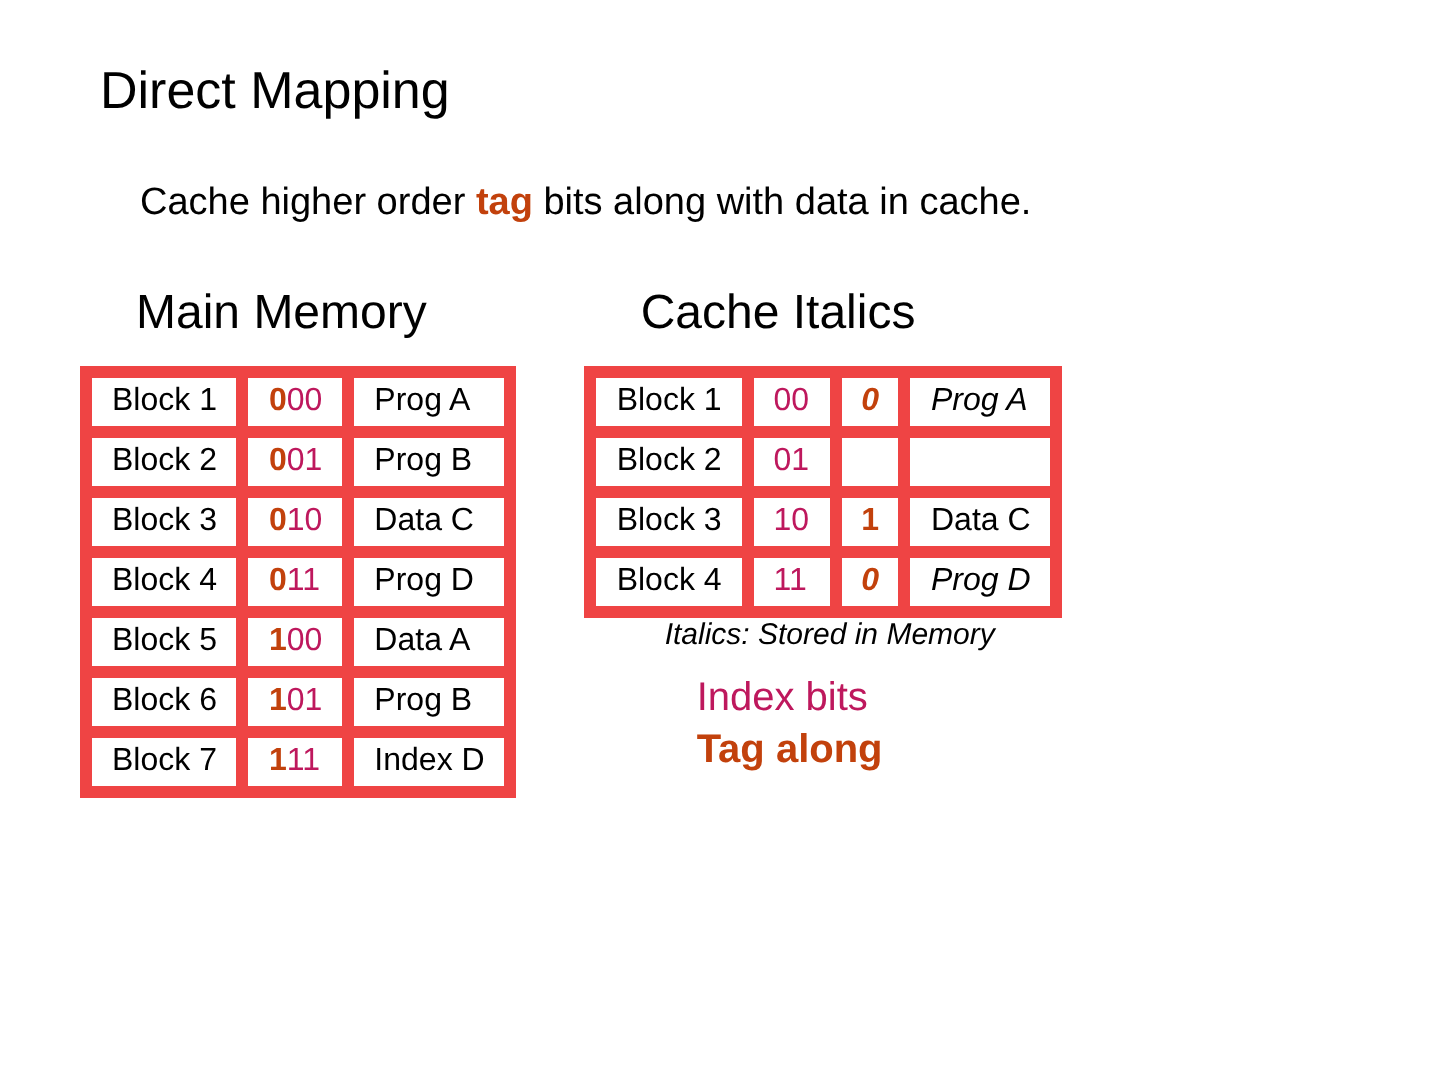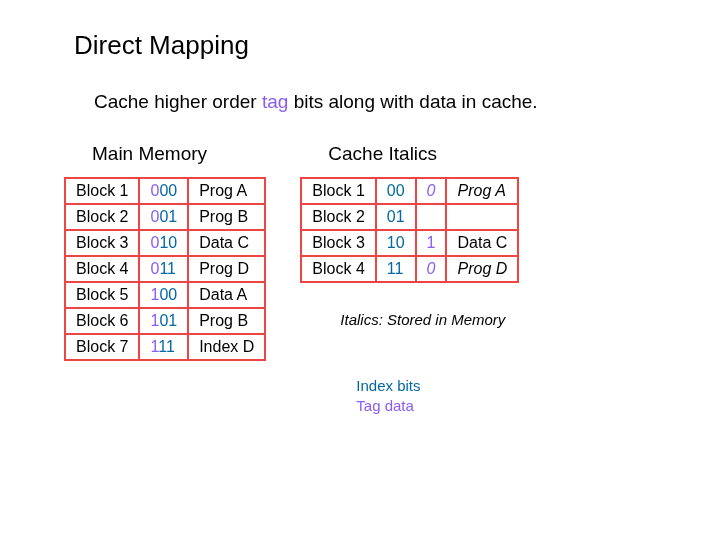--- a/index.html
+++ b/index.html
@@ -5,67 +5,66 @@
   body {
     font-family: Verdana, Geneva, sans-serif;
     margin: 0;
     padding: 0;
     width: 720px;
     height: 540px;
     background: #fff;
     color: #000;
   }
   .slide {
-    padding: 20px 64px;
+    padding: 20px 40px;
   }
   h1 {
     font-size: 26px;
     font-weight: normal;
     margin: 10px 0 30px 10px;
   }
   .subtitle {
     font-size: 19px;
     margin: 20px 0 30px 30px;
   }
-  .tag-color { color: #8b5cf6; }
-  .index-color { color: #0369a1; }
+  .tag-color { color: #c2410c; font-weight: bold; }
+  .index-color { color: #be185d; }
   .tables {
     display: flex;
     gap: 34px;
     align-items: flex-start;
   }
   .col {
     display: flex;
     flex-direction: column;
   }
   .table-title {
-    font-size: 19px;
+    font-size: 24px;
     margin: 0 0 12px 28px;
   }
   table {
     border-collapse: collapse;
     font-size: 16px;
   }
   td {
-    border: 2px solid #ef4444;
+    border: 6px solid #ef4444;
     padding: 3px 10px;
     white-space: nowrap;
     margin-left: 44px;
   }
   .addr-cell { font-family: Verdana, sans-serif; }
   .note-italics {
     font-style: italic;
     font-size: 15px;
-    margin: 28px 0 10px 40px;
+    margin: 0 0 10px 40px;
   }
   .legend {
-    font-size: 15px;
+    font-size: 20px;
     margin-left: 56px;
     line-height: 1.3;
-    margin-top: 38px;
   }
 </style>
 </head>
 <body>
 
 <div class="slide">
   <h1>Direct Mapping</h1>
 
   <div class="subtitle">
     <span>Cache higher order </span><span class="tag-color">tag</span><span> bits along with data in cache.</span>
@@ -143,17 +142,17 @@
               <td><span class="index-color">11</span></td>
               <td><span class="tag-color" style="font-style: italic;">0</span></td>
               <td style="font-style: italic;">Prog D</td>
             </tr>
           </tbody>
       </table>
 
       <div class="note-italics">Italics:  Stored in Memory</div>
       <div class="legend">
         <div class="index-color">Index bits</div>
-        <div class="tag-color">Tag data</div>
+        <div class="tag-color">Tag along</div>
       </div>
     </div>
   </div>
 </div>
 
 </body></html>

